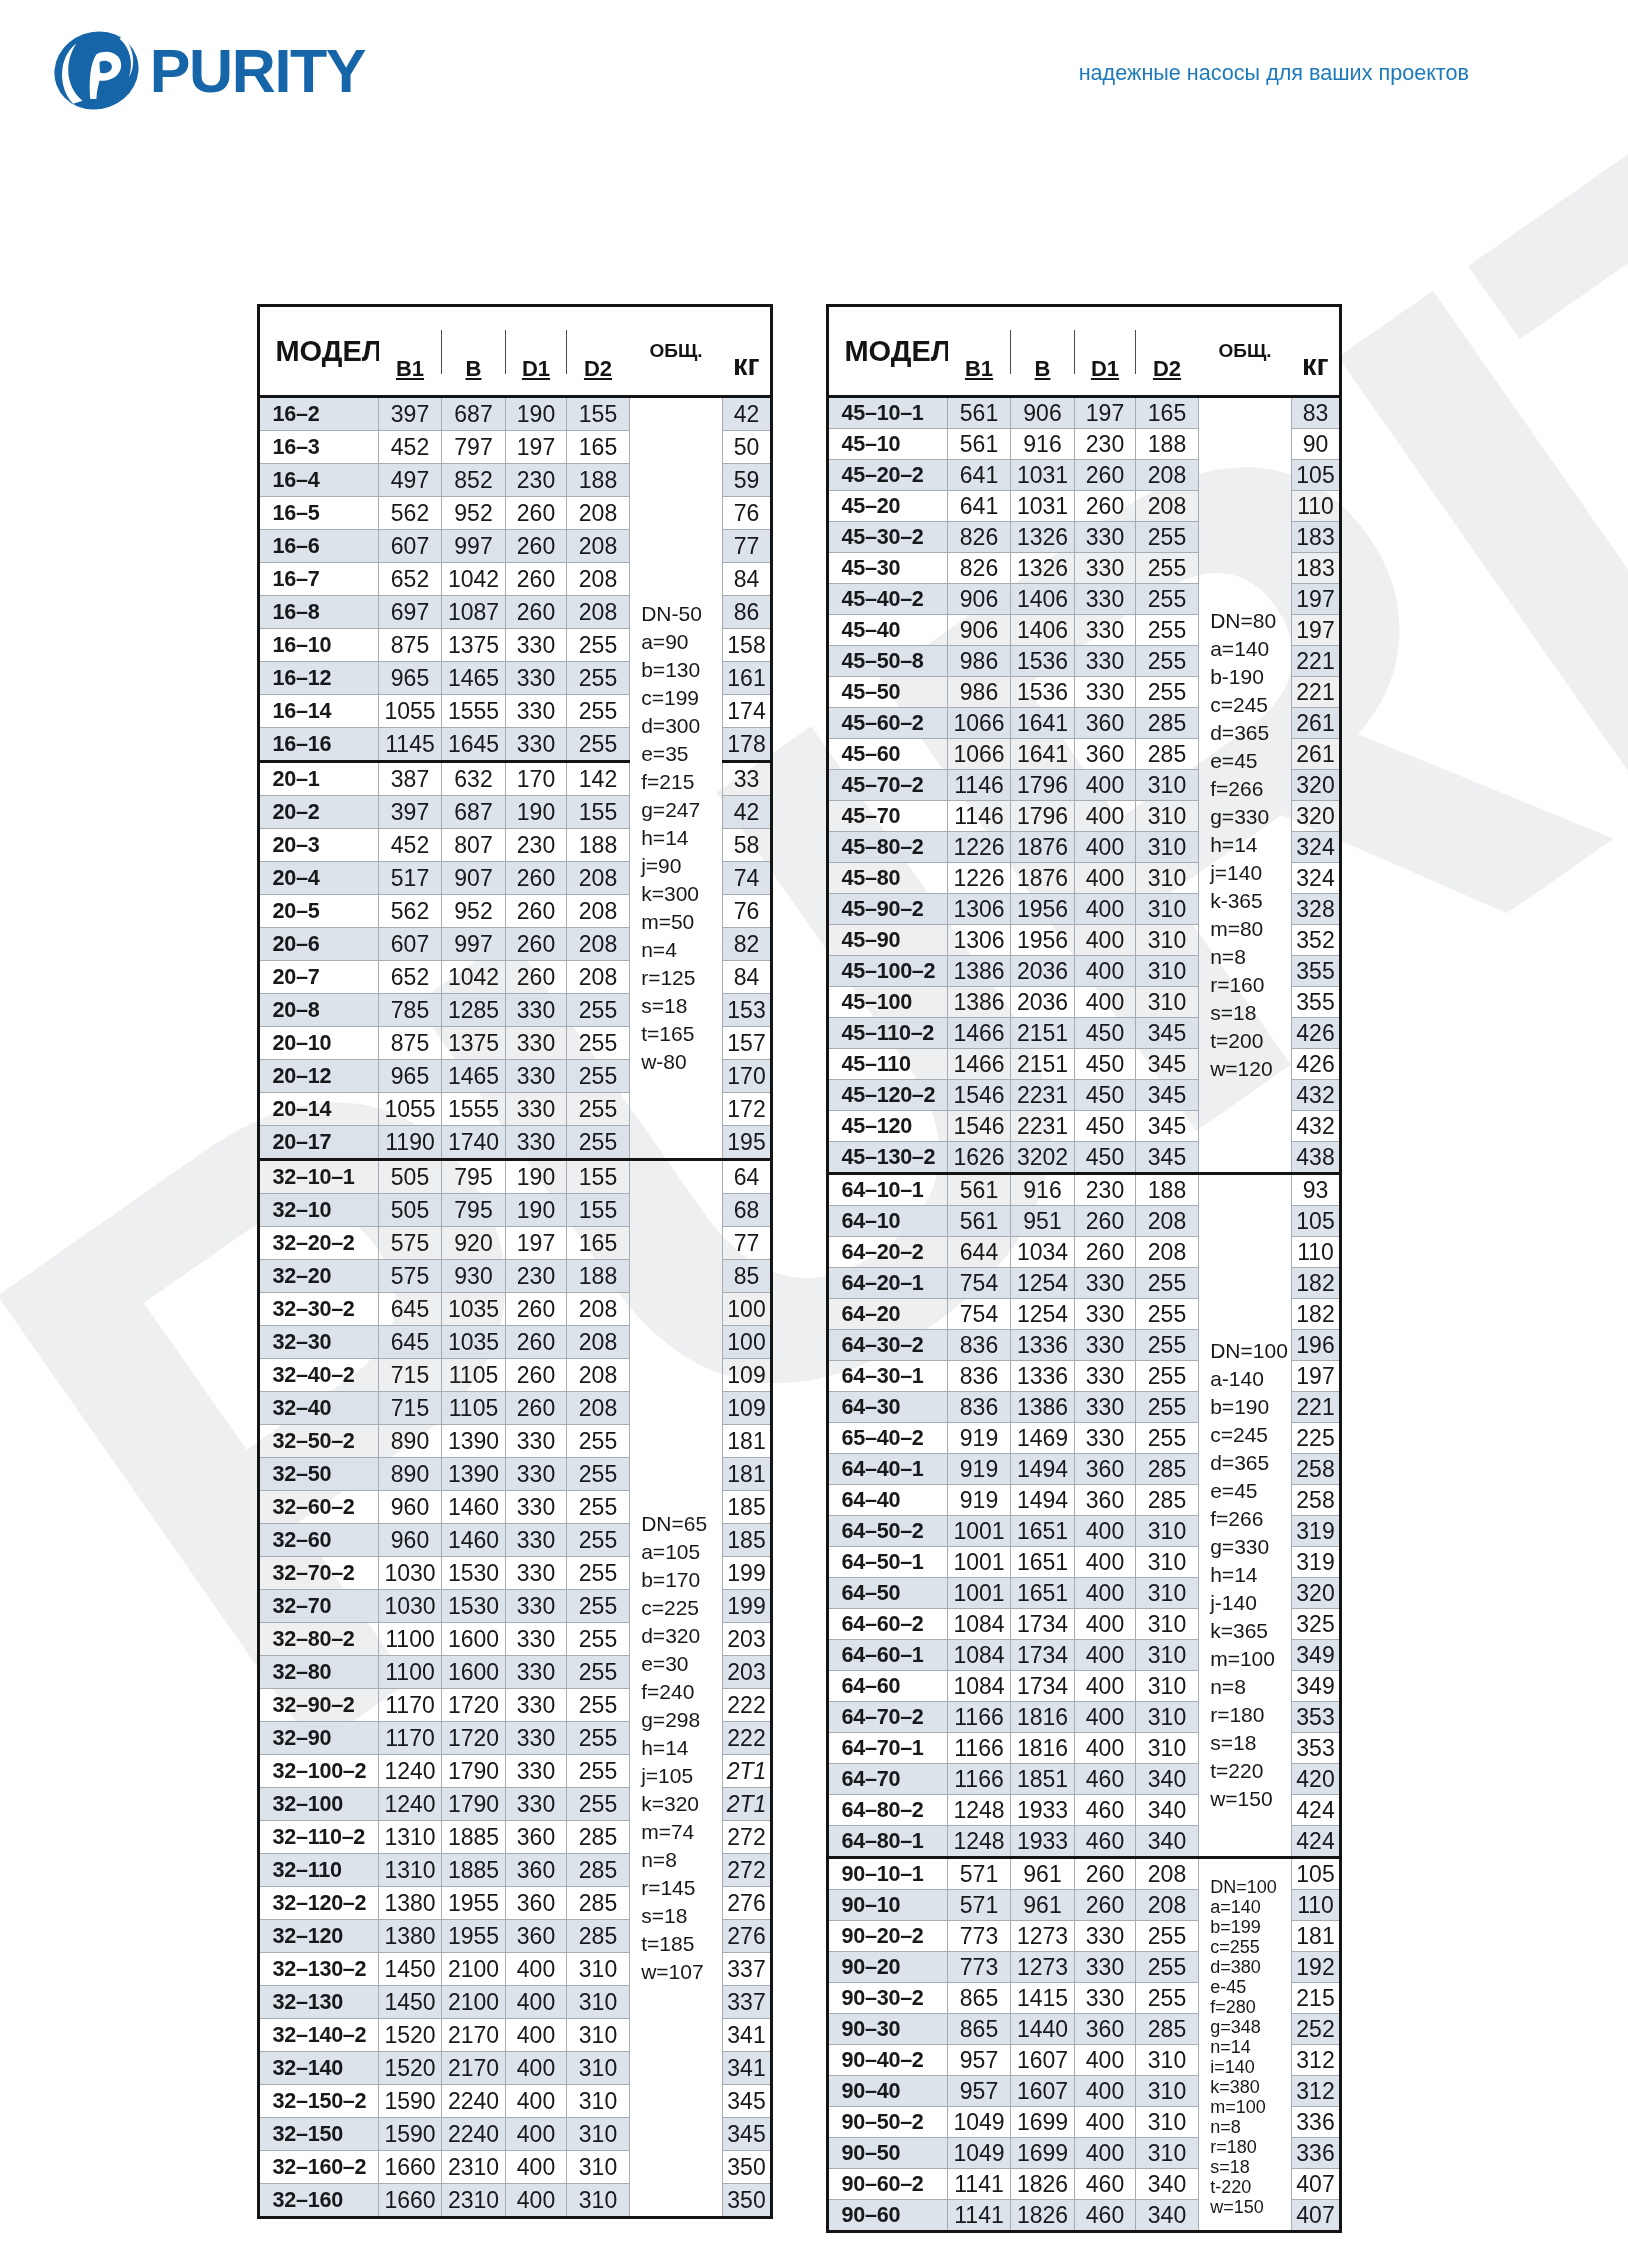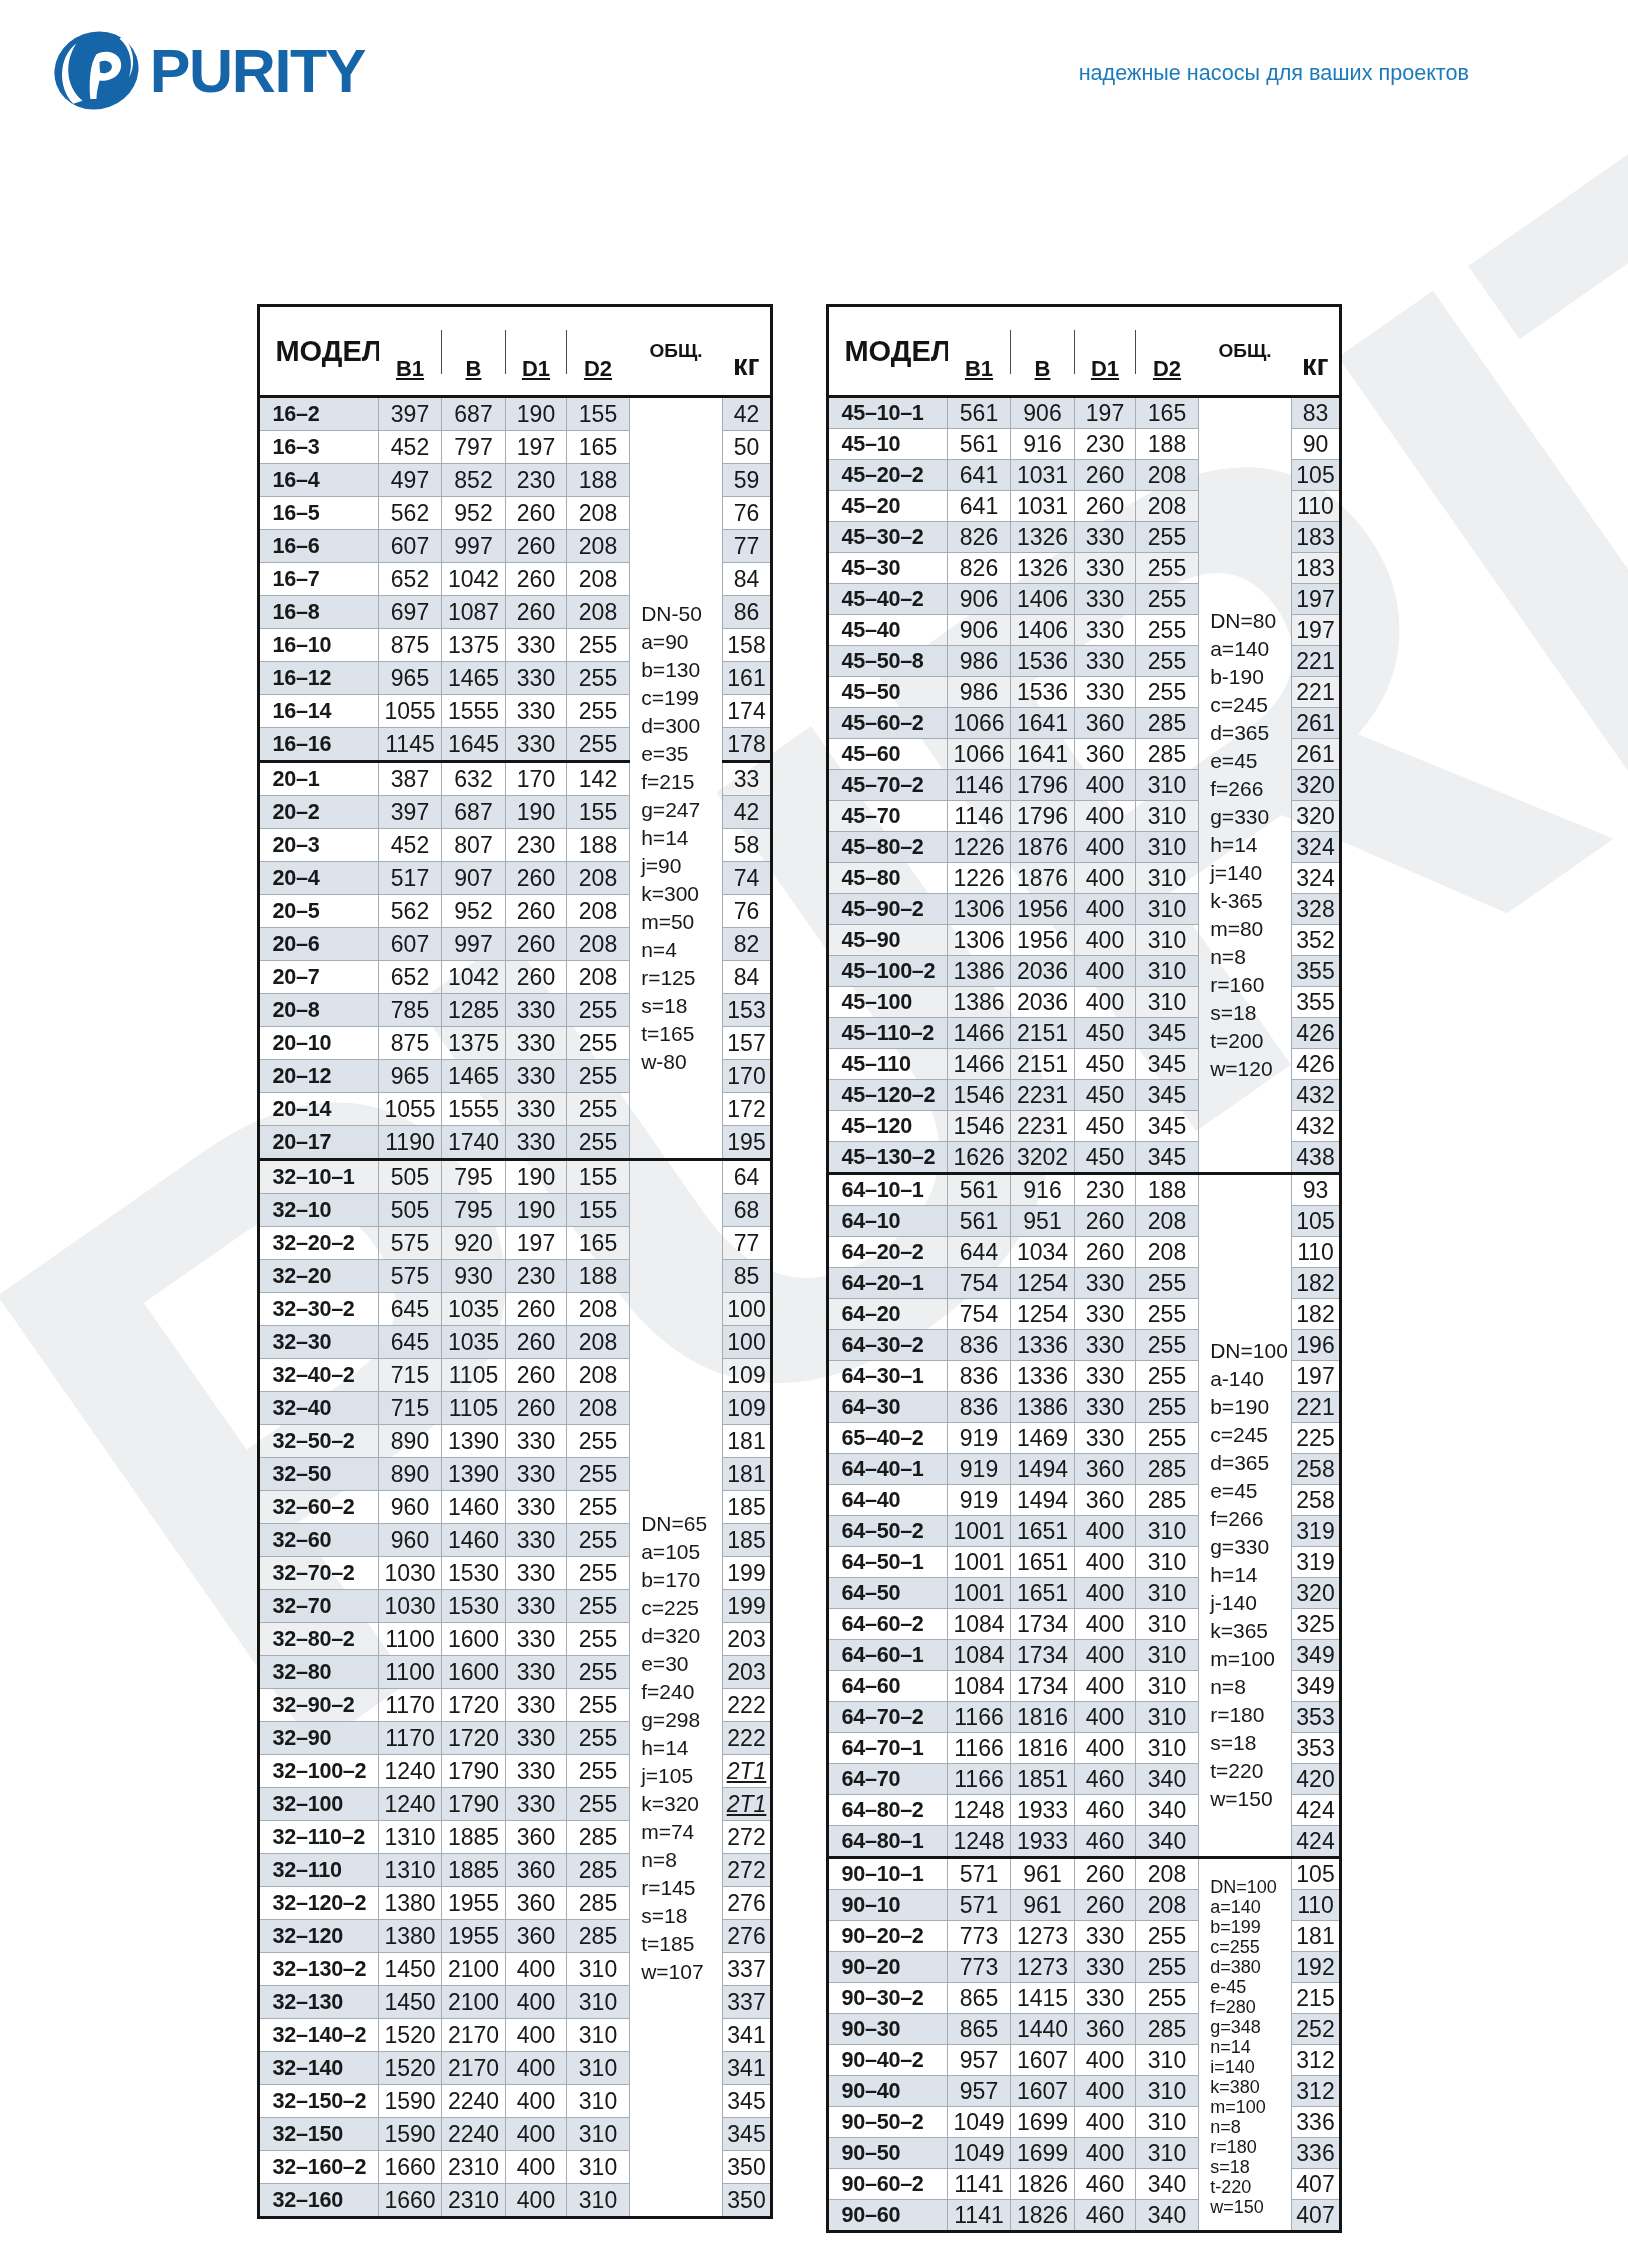--- a/index.html
+++ b/index.html
@@ -25,21 +25,21 @@
   th.hk{font-size:29px;vertical-align:bottom;padding-bottom:12.6px;}
   td{padding:0;border:1.4px solid #a6acb3;text-align:center;line-height:1;font-size:23px;}
   #tbl-left td{height:32px;}
   #tbl-right td{height:30px;}
   td.m{text-align:left;padding-left:12.6px;font-weight:bold;font-size:21.6px;letter-spacing:-0.3px;}
   td.g{background:rgba(216,224,232,0.9);}
   td.st{border-top:3.5px solid #141414;}
   td.spec{text-align:left;padding-left:11.2px;font-size:21px;line-height:28px;
         vertical-align:middle;padding-top:119px;background:transparent;margin-top:32px;}
   td.spec.compact{font-size:18px;line-height:20px;padding-top:4.2px;}
-  td.it{font-style:italic;text-decoration:underline;}
+  td.it{font-style:italic;}
 </style>
 </head>
 <body>
 
 <div class="page">
 
   <div class="watermark">PURITY</div>
 
   <div class="logo">
     <svg viewBox="0 0 120 110">

